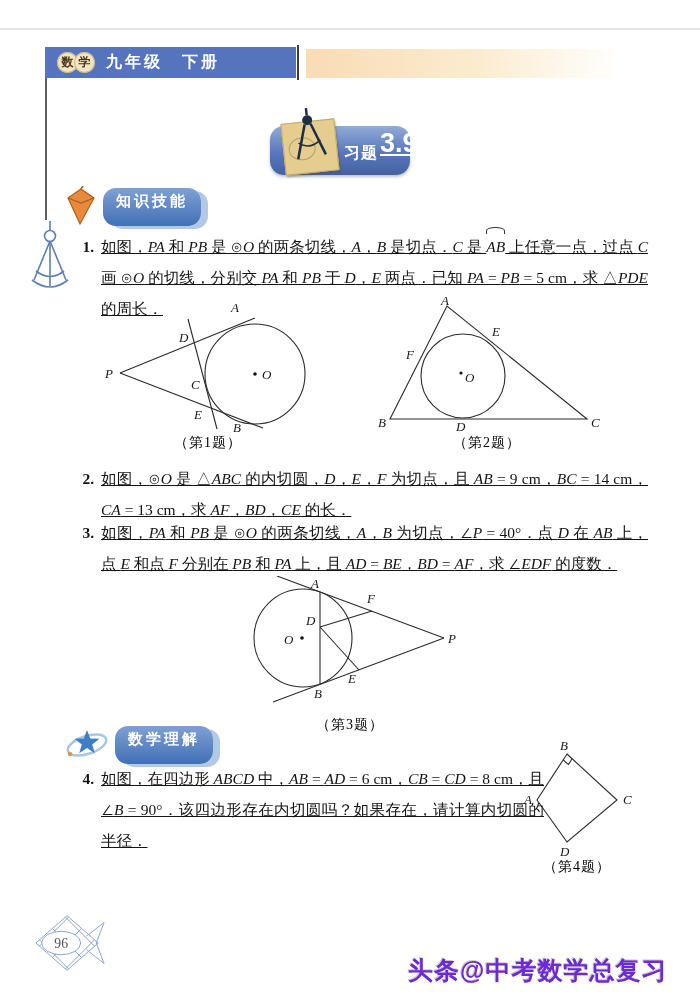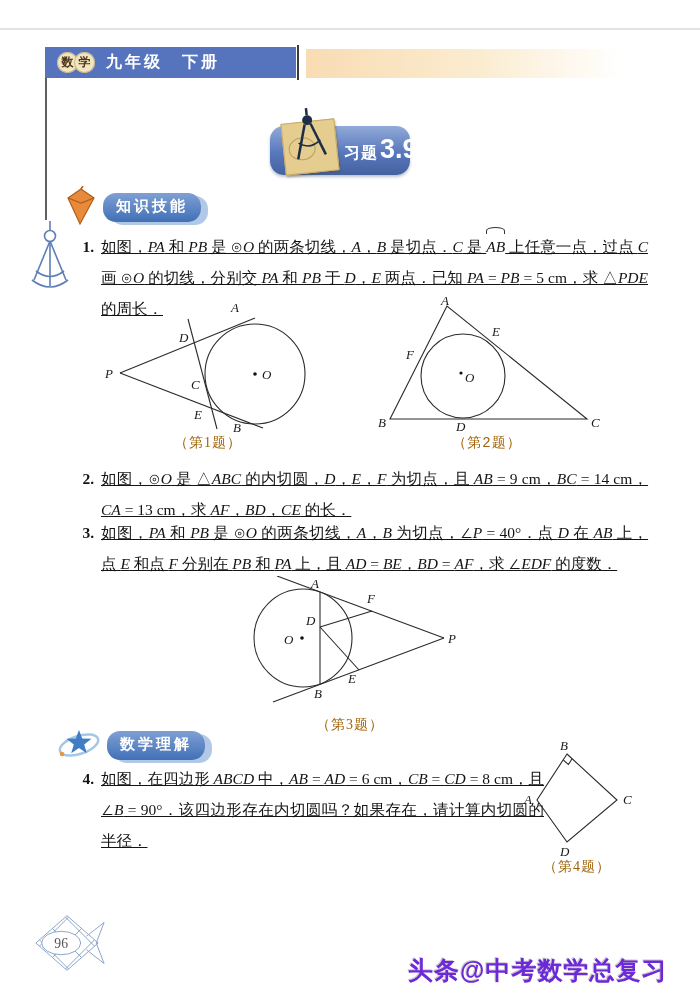--- a/index.html
+++ b/index.html
@@ -42,33 +42,34 @@
     position:absolute; left:13px; top:-5px; width:52px; height:50px;
     background:#e4cd8e; border:1px solid #c7a968; transform:rotate(-6deg);
     box-shadow:1px 2px 2px rgba(80,70,30,.35);
   }
   .note svg { position:absolute; left:2px; top:-16px; }
   .banner-label {
     position:absolute; left:74px; top:17px; color:#fff;
     font:bold 16px "Liberation Sans", sans-serif; letter-spacing:1px;
   }
   .banner-number {
-    position:absolute; left:110px; top:8px; color:#fff;
+    position:absolute; left:110px; top:2px; color:#fff;
     font:bold 27px "Liberation Sans", sans-serif;
+    text-decoration:underline;
   }
 
   
   .section-row { position:absolute; display:flex; align-items:center; gap:5px; }
   .row-knowledge { left:64px; top:186px; }
-  .row-understanding { left:56px; top:725px;text-align:right; }
+  .row-understanding { left:64px; top:725px;text-align:right; }
   .pill {
     display:inline-block; position:relative;
     background:linear-gradient(180deg,#7fa0d4 0%,#4170b6 100%);
     color:#ffffff; font:bold 15px/1 "Liberation Sans", sans-serif; letter-spacing:3px;
-    padding:5px 13px 9px; border-radius:13px;
+    padding:5px 13px 18px; border-radius:13px;
     box-shadow:7px 3px 0 rgba(163,192,226,.85);
   }
 
   
   .prob {
     position:absolute; display:flex;
     font-size:15.5px; line-height:31px; color:#141414;
   }
   .prob .num { font-weight:bold; width:20px; flex:none; text-align:right; margin-right:7px; }
   .prob .ptext { text-align:justify;text-decoration:underline; }
@@ -84,24 +85,24 @@
     border:1.2px solid #333; border-bottom:none; border-radius:100% 100% 0 0;
   }
 
   
   .fig { position:absolute; }
   .fig line, .fig circle, .fig polygon, .fig polyline, .fig path { stroke:#2b2b2b; stroke-width:1.1; fill:none; }
   .fig .dot { fill:#111; stroke:none; }
   .fig text { font:italic 13px "Liberation Serif", serif; fill:#181818; stroke:none; }
   .caption {
     position:absolute; width:130px; text-align:center;
-    font-size:14px; letter-spacing:1px; color:#a16207;
+    font-size:14px; letter-spacing:1px; color:#000000;
   }
   #cap1 { left:143px; top:434px; }
-  #cap2 { left:422px; top:434px;font-family:Liberation Mono, monospace; }
+  #cap2 { left:422px; top:434px; }
   #cap3 { left:285px; top:704px;margin-top:12px; }
   #cap4 { left:512px; top:858px;text-align:center; }
 
   
   .fish { position:absolute; left:28px; top:908px; }
   .fish * { stroke:#8aa3c8; fill:none; stroke-width:1; }
   .fish .hatch { stroke:#bccadf; stroke-width:.8; }
   .fish .inner { fill:#ffffff; }
   .fish text { stroke:none; fill:#555; font:14px "Liberation Serif", serif; font-style:normal; }
   .watermark {

